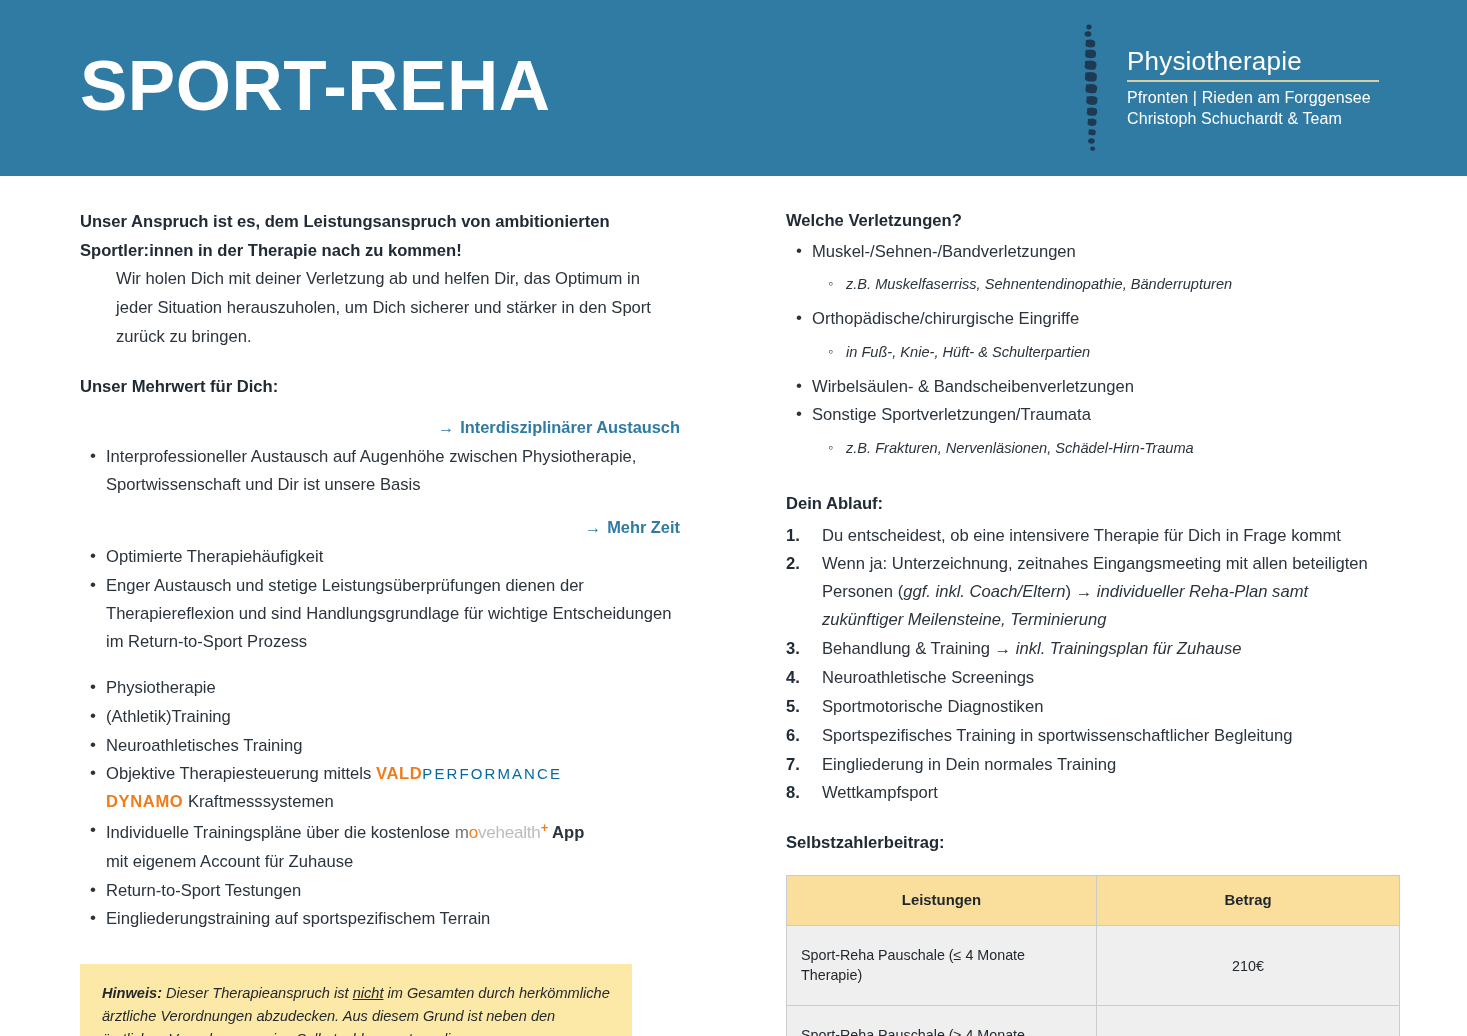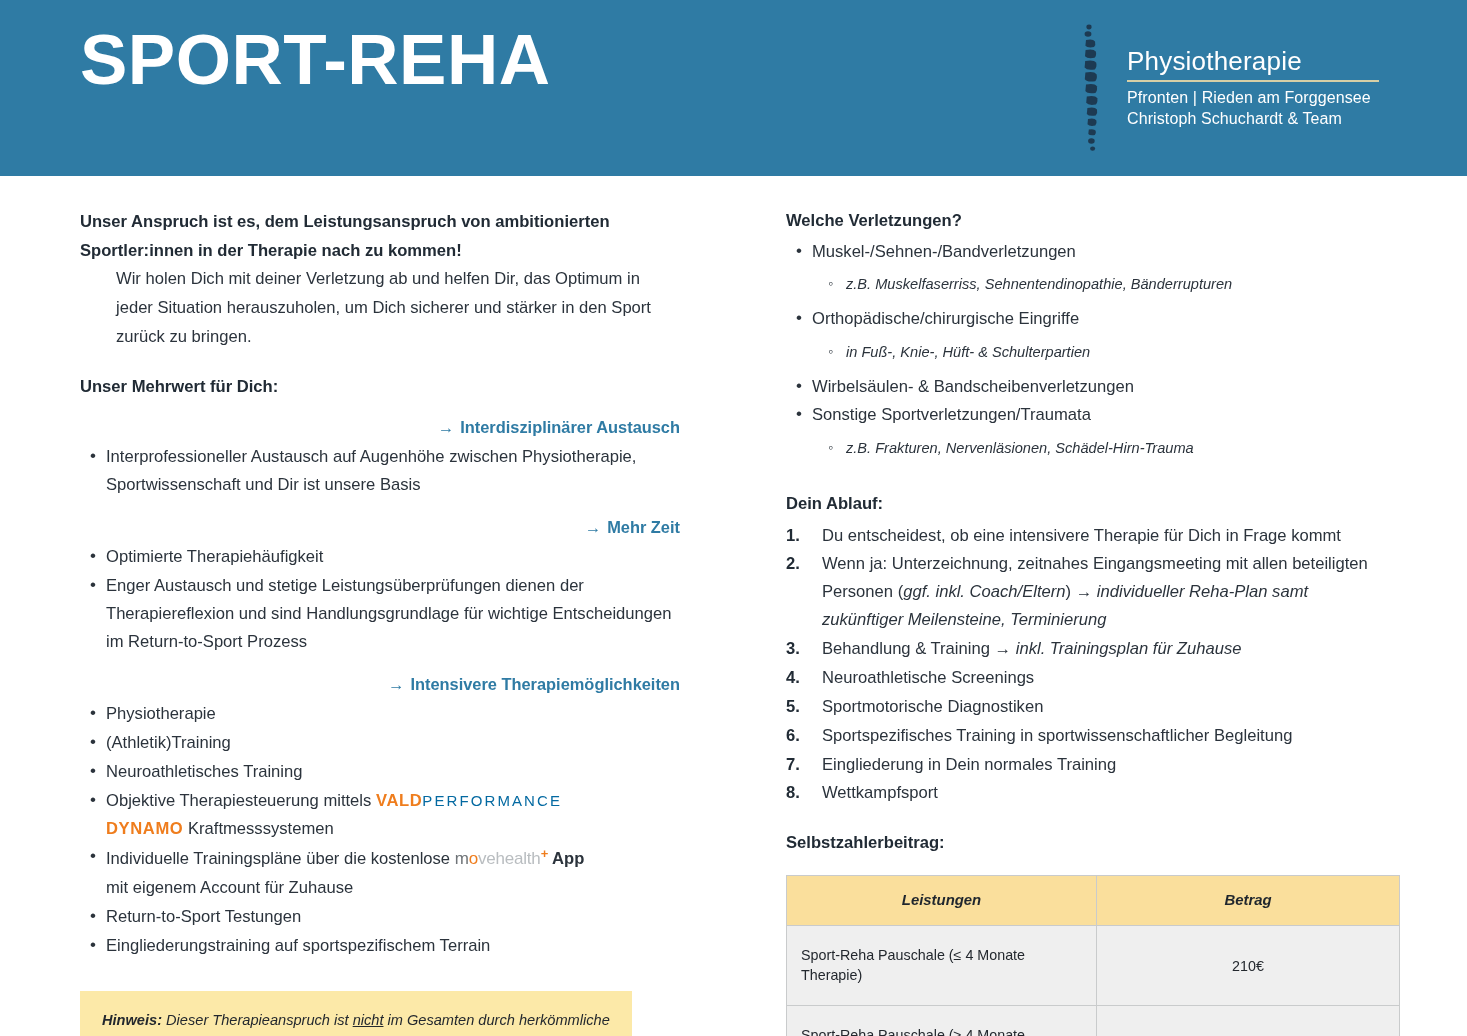--- a/index.html
+++ b/index.html
@@ -17,21 +17,21 @@
   .banner {
     position: relative;
     width: 1467px;
     height: 176px;
     background: #2f7ba4;
     overflow: hidden;
   }
   .banner-title {
     position: absolute;
     left: 80px;
-    top: 24px;
+    top: 50px;
     font-size: 71px;
     font-weight: 700;
     letter-spacing: 0.5px;
     color: #ffffff;
     line-height: 1;
     white-space: nowrap;
   }
 
   
   .logo {
@@ -227,21 +227,20 @@
     border: 1px solid #c9cbcc;
   }
   table.fees thead th {
     background: #fadf9c;
     font-size: 14.9px;
     font-weight: 700;
     color: #1f262d;
     text-align: center;
     height: 50px;
     vertical-align: middle;
-    font-style: italic;
   }
   table.fees tbody td {
     background: #efefef;
     font-size: 14.3px;
     color: #23282e;
     height: 48px;
     vertical-align: middle;
   }
   td.svc { padding: 20px 14px; line-height: 1.38; text-align: left; }
   td.amt { text-align: center; }
@@ -305,23 +304,20 @@
     <div class="gap-sm"></div>
     <div class="h-arrow">
       <span class="arrow">→</span><span>Mehr Zeit</span>
     </div>
     <ul class="bullets">
       <li>Optimierte Therapiehäufigkeit</li>
       <li>Enger Austausch und stetige Leistungsüberprüfungen dienen der Therapiereflexion und sind Handlungsgrundlage für wichtige Entscheidungen im Return-to-Sport Prozess</li>
     </ul>
 
     <div class="gap-sm"></div>
-    <div class="h-arrow">
-      <span class="arrow">→</span><span>Intensivere Therapiemöglichkeiten</span>
-    </div>
     <ul class="bullets">
       <li>Physiotherapie</li>
       <li>(Athletik)Training</li>
       <li>Neuroathletisches Training</li>
 
       <li><span>Objektive Therapiesteuerung mittels </span><span class="vald">VALD</span><span class="perf">PERFORMANCE</span><br><span class="vald">DYNAMO</span><span> Kraftmesssystemen</span></li>
 
       <li><span>Individuelle Trainingspläne über die kostenlose </span><span class="mh"><span class="mh-m">m</span><span class="mh-o">o</span><span class="mh-rest">vehealth</span><span class="mh-plus">+</span></span><span class="app-bold"> App</span><br><span>mit eigenem Account für Zuhause</span></li>
 
       <li>Return-to-Sport Testungen</li>

